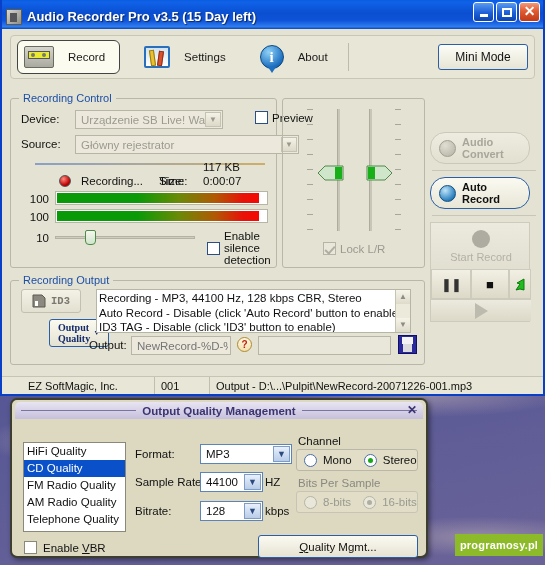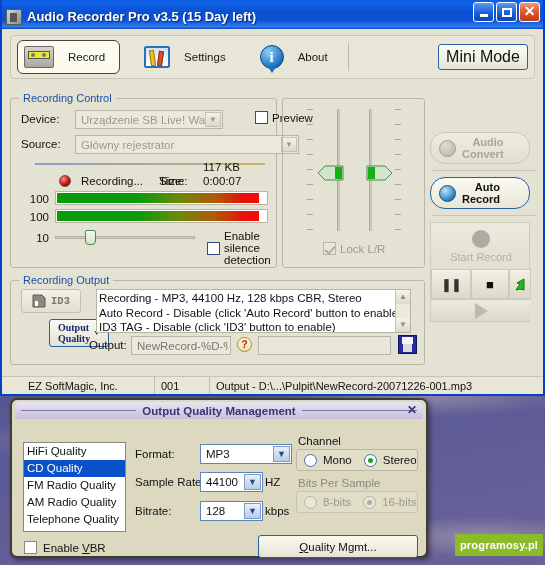--- a/index.html
+++ b/index.html
@@ -83,21 +83,21 @@
     background:radial-gradient(circle at 35% 28%,#8fd2f8,#1d6fc0 70%,#14508e);
     color:#fff;font-weight:bold;font-size:15px;font-family:"Liberation Serif",serif;
     display:flex;align-items:center;justify-content:center;position:relative;
     border:1px solid #0d4a84;box-sizing:border-box;
   }
   .infoicon:after{content:"";position:absolute;left:7px;bottom:-5px;width:0;height:0;
     border-left:4px solid transparent;border-right:4px solid transparent;border-top:6px solid #1d6fc0;}
   .tbsep{width:1px;height:28px;background:#bdbbab;margin:0 10px;}
   .minibtn{
     margin-left:auto;width:90px;height:26px;border:1px solid #2a5fa8;border-radius:3px;box-sizing:border-box;
-    background:linear-gradient(180deg,#fdfdf8,#e6e4d4);font-size:16px;color:#111;
+    background:linear-gradient(180deg,#fdfdf8,#e6e4d4);font-size:12px;color:#111;
     display:flex;align-items:center;justify-content:center;
   }
   
   .group{position:absolute;border:1px solid #b9b7a7;border-radius:3px;box-sizing:border-box;}
   .group > .gtitle{
     position:absolute;top:-7px;left:8px;background:#e4e2d2;padding:0 4px;
     color:#1c4fa8;font-size:11px;
   }
   #grpControl{left:8px;top:98px;width:267px;height:170px;}
   #grpOutput{left:8px;top:280px;width:415px;height:85px;}
@@ -172,21 +172,21 @@
   .floppy{
     width:19px;height:19px;background:#2a2a9c;border:1px solid #101068;box-sizing:border-box;position:relative;
   }
   .floppy:before{content:"";position:absolute;left:3px;top:1px;right:3px;height:7px;background:#f4f4f4;}
   .floppy:after{content:"";position:absolute;left:4px;bottom:1px;right:4px;height:8px;background:#dcdcdc;}
   
   #rightpanel{position:absolute;left:428px;top:98px;width:108px;height:270px;}
   .bigbtn{
     width:100px;height:32px;border-radius:15px;box-sizing:border-box;
     display:flex;align-items:center;justify-content:flex-start;padding-left:8px;
-    font-size:11px;font-weight:bold;line-height:12px;text-align:right;
+    font-size:11px;font-weight:bold;line-height:12px;
   }
   .bigbtn.dis{border:1px solid #cac8b8;background:linear-gradient(180deg,#eeece0,#e2e0d0);color:#a8a69a;}
   .bigbtn.act{border:1px solid #2a5fa8;background:linear-gradient(180deg,#fbfaf2,#e8e6d6);color:#101010;}
   .circicon{width:17px;height:17px;border-radius:50%;flex:0 0 auto;margin-right:6px;}
   .hr{height:1px;background:#c8c6b6;margin:6px 2px;}
   .transport{background:linear-gradient(180deg,#eceade,#d6d3c2);}
   .tbig{
     width:100px;height:46px;box-sizing:border-box;position:relative;
     display:flex;flex-direction:column;align-items:center;justify-content:center;
     color:#b3b1a4;font-size:11px;

